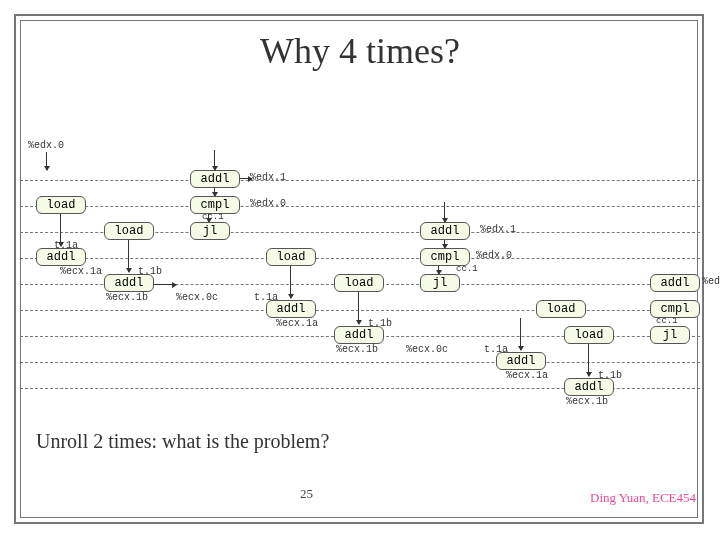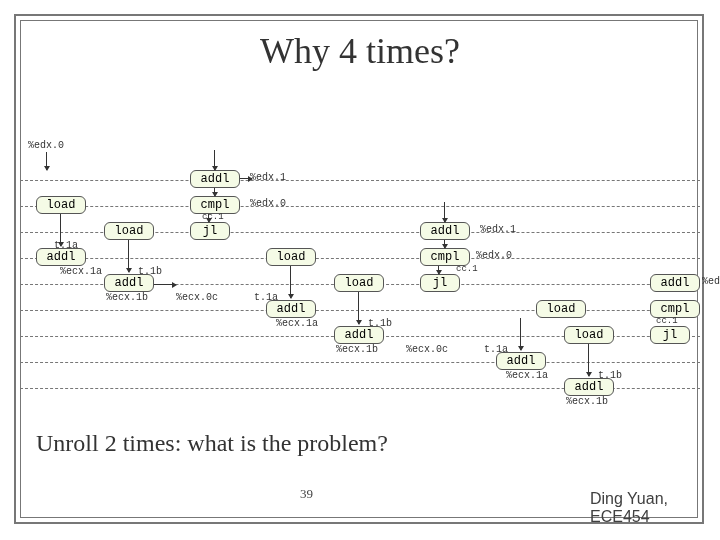--- a/index.html
+++ b/index.html
@@ -82,34 +82,34 @@
     content: "";
     position: absolute;
     right: -1px; top: -3px;
     border-top: 3px solid transparent;
     border-bottom: 3px solid transparent;
     border-left: 5px solid #333;
   }
   .subtitle {
     position: absolute;
     font-family: Georgia, serif;
-    font-size: 24px;
+    font-size: 20px;
     color: #333;
   }
   .pagenum {
     position: absolute;
     font-family: Georgia, serif;
     font-size: 13px;
     color: #444;
   }
   .credit {
     position: absolute;
-    font-family: Liberation Sans, sans-serif;
-    font-size: 16px;
-    color: #404040;
+    font-family: Liberation Serif, serif;
+    font-size: 13px;
+    color: #ec4899;
   }
 </style>
 </head>
 <body>
 
 <div class="outer-frame">
   <div class="inner-frame"></div>
 </div>
 
 <div class="title">Why 4 times?</div>
@@ -202,14 +202,14 @@
   <div class="lbl" style="left:506px; top:370px">%ecx.1a</div>
   <div class="lbl" style="left:598px; top:370px">t.1b</div>
   <div class="arrow" style="left:588px; top:344px; height:32px"></div>
 
   <div class="node" style="left:564px; top:378px; width:50px">addl</div>
   <div class="lbl" style="left:566px; top:396px">%ecx.1b</div>
 
 </div>
 
 <div class="subtitle" style="left:36px; top:430px">Unroll 2 times: what is the problem?</div>
-<div class="pagenum" style="left:300px; top:486px">39</div>
+<div class="pagenum" style="left:300px; top:486px">25</div>
 <div class="credit" style="left:590px; top:490px">Ding Yuan, ECE454</div>
 
 </body></html>

